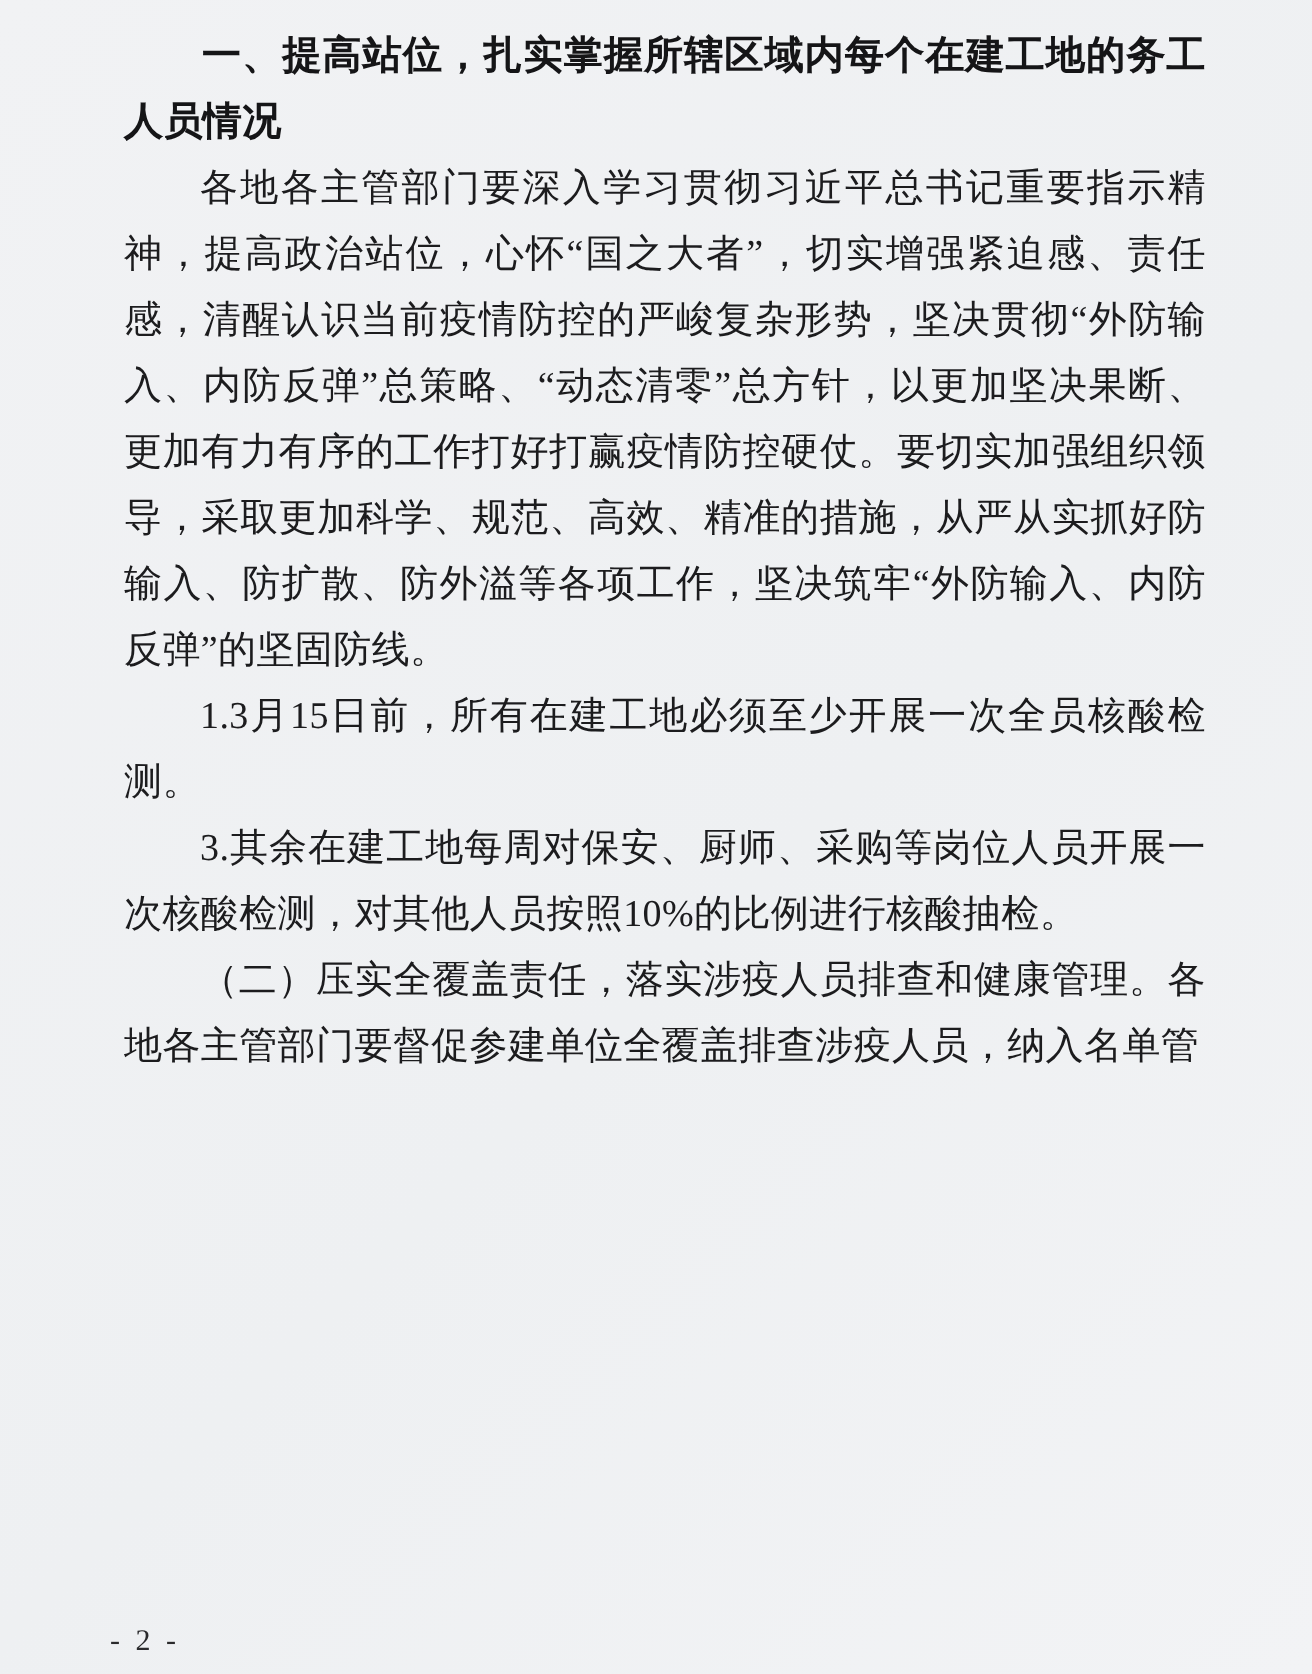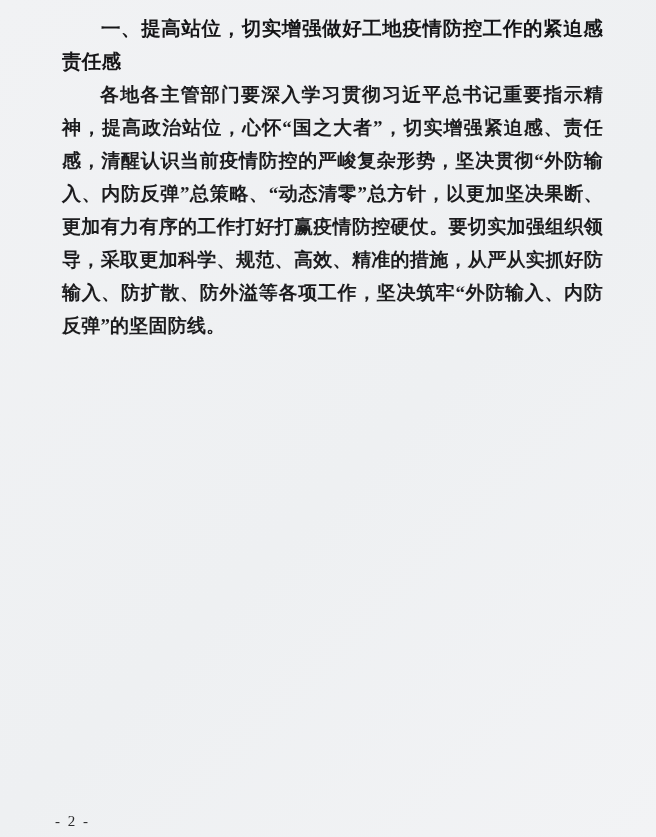--- a/index.html
+++ b/index.html
@@ -26,21 +26,20 @@
     margin: 0;
     font-family: "Liberation Serif", "DejaVu Serif", serif;
     font-size: 19px;
     line-height: 33px;
     color: #1c1c1e;
     text-align: justify;
     text-justify: inter-ideograph;
     text-indent: 2em;
     letter-spacing: 0.2px;
     word-break: break-all;
-    font-weight: bold;
   }
   .para.heading {
     font-family: "Liberation Sans", "DejaVu Sans", sans-serif;
     font-weight: 700;
     font-size: 19.5px;
     color: #151517;
   }
   .kai-lead {
     
     font-family: "Liberation Serif", "DejaVu Serif", serif;
@@ -55,26 +54,29 @@
     letter-spacing: 2px;
     color: #2a2a2c;
   }
 </style>
 </head>
 <body>
 
 <div class="page">
   <div class="content">
 
-    <p class="para heading">一、提高站位，切实增强做好工地疫情防控工作的紧迫感责任感</p>
+    <p class="para heading">一、提高站位，扎实掌握所辖区域内每个在建工地的务工人员情况</p>
 
     <p class="para">各地各主管部门要深入学习贯彻习近平总书记重要指示精神，提高政治站位，心怀“国之大者”，切实增强紧迫感、责任感，清醒认识当前疫情防控的严峻复杂形势，坚决贯彻“外防输入、内防反弹”总策略、“动态清零”总方针，以更加坚决果断、更加有力有序的工作打好打赢疫情防控硬仗。要切实加强组织领导，采取更加科学、规范、高效、精准的措施，从严从实抓好防输入、防扩散、防外溢等各项工作，坚决筑牢“外防输入、内防反弹”的坚固防线。</p>
 
 
 
+    <p class="para">1.3月15日前，所有在建工地必须至少开展一次全员核酸检测。</p>
 
 
+    <p class="para">3.其余在建工地每周对保安、厨师、采购等岗位人员开展一次核酸检测，对其他人员按照10%的比例进行核酸抽检。</p>
 
+    <p class="para"><span class="kai-lead">（二）压实全覆盖责任，落实涉疫人员排查和健康管理。</span><span>各地各主管部门要督促参建单位全覆盖排查涉疫人员，纳入名单管</span></p>
 
   </div>
 
   <div class="page-footer">- 2 -</div>
 </div>
 
 </body></html>

